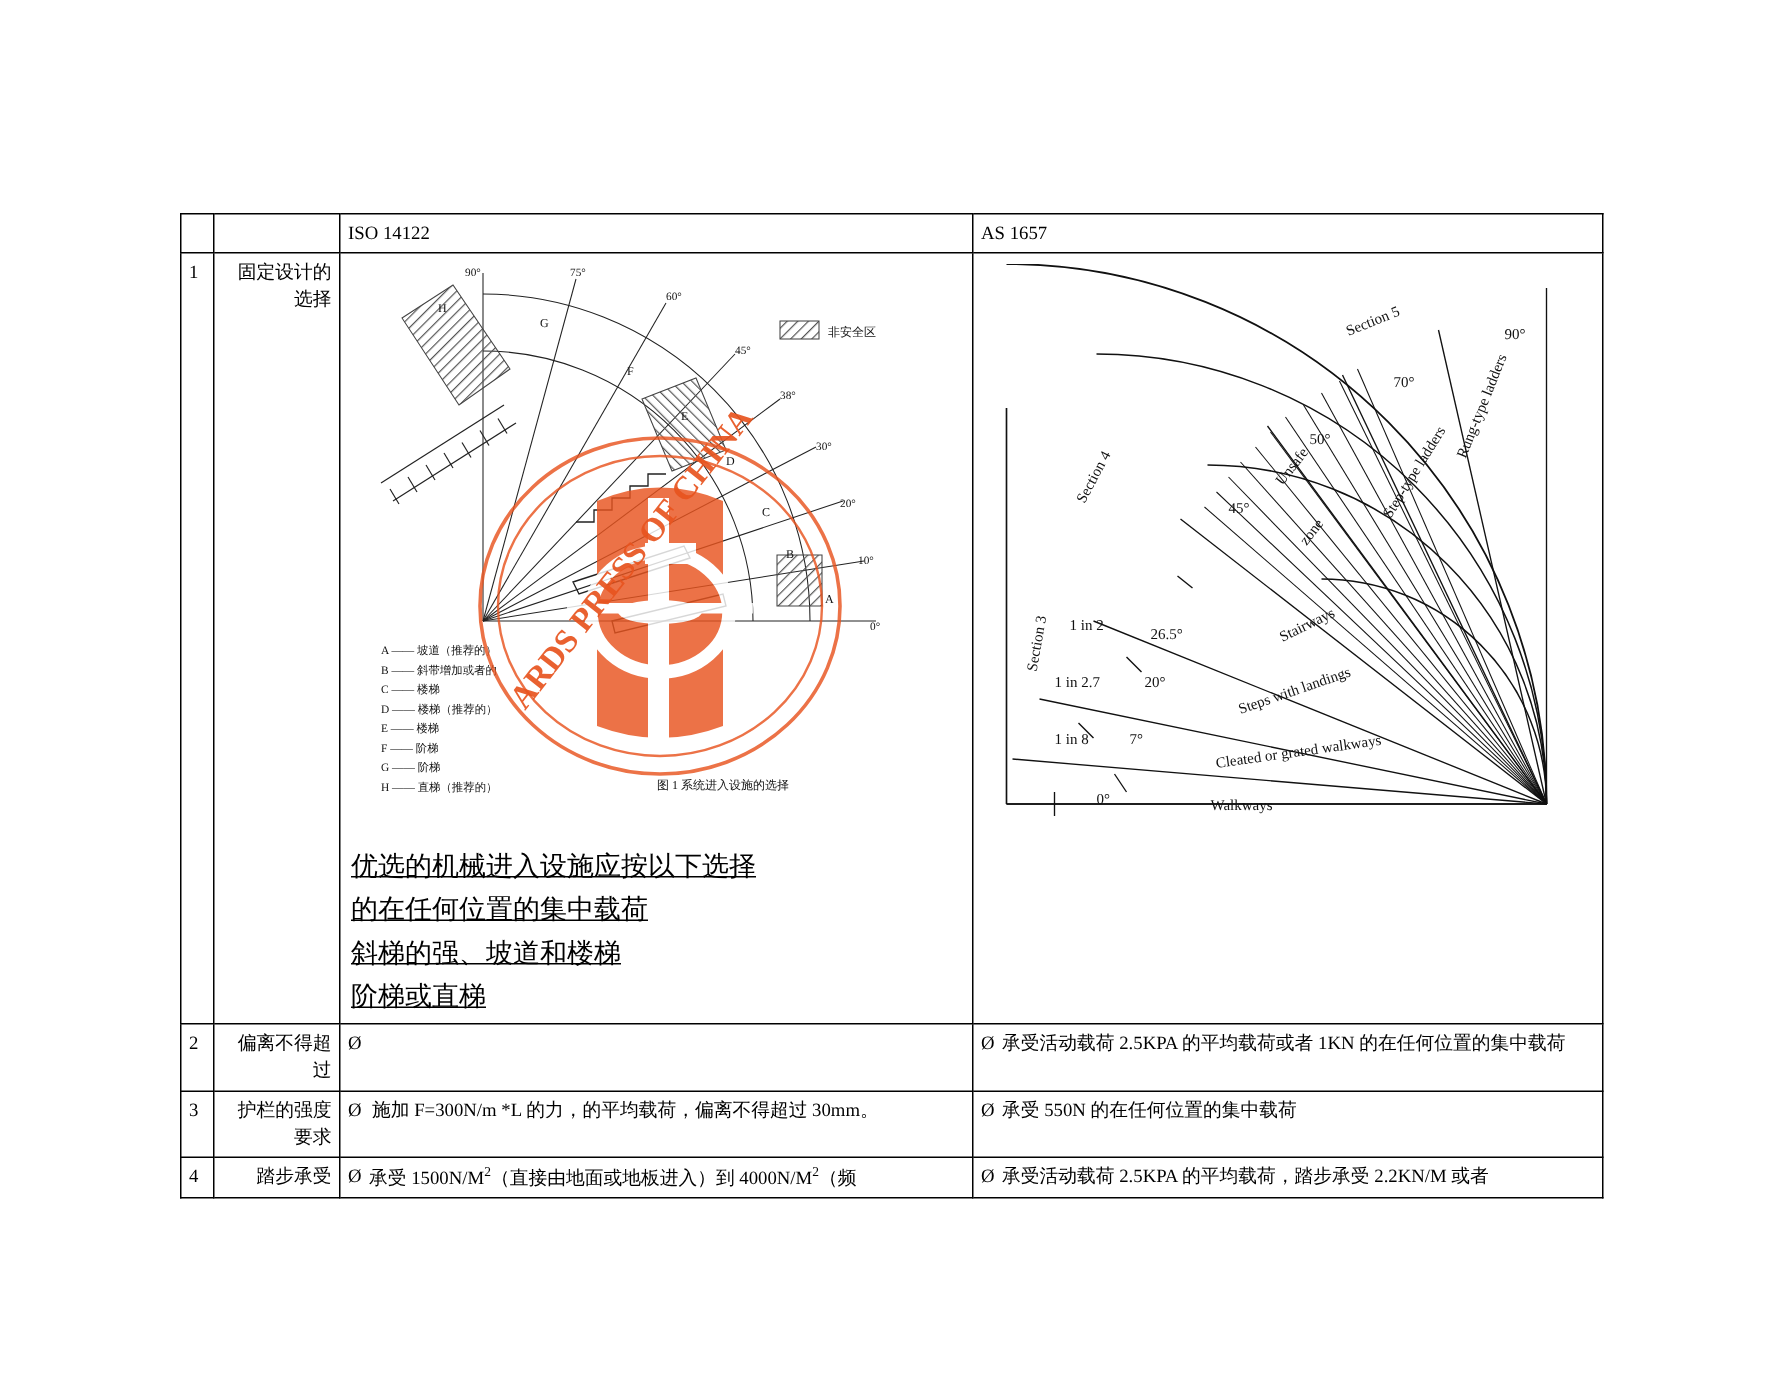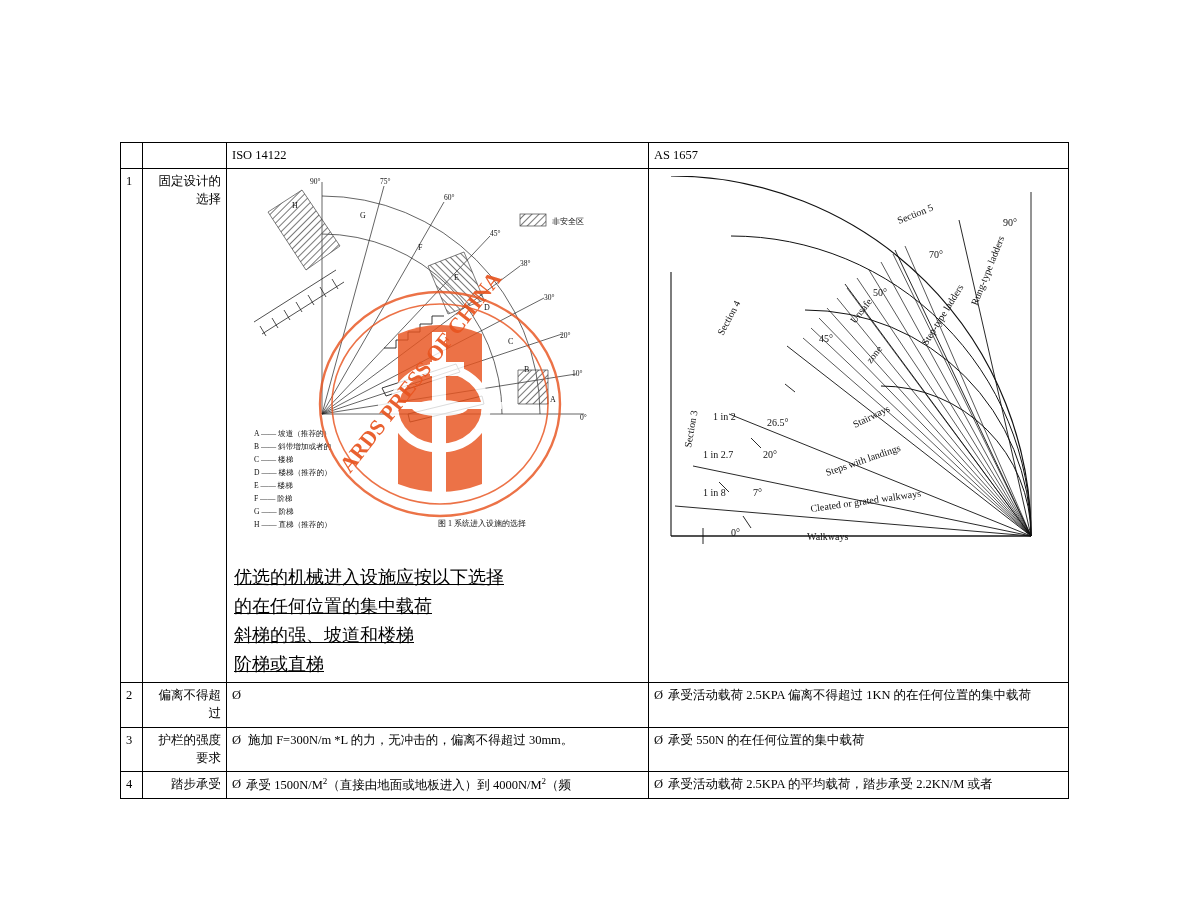--- a/index.html
+++ b/index.html
@@ -293,32 +293,32 @@
         <td class="topic-cell">偏离不得超过</td>
         <td>
           <div class="cellrow">
             <span class="bullet">Ø</span>
             <span class="txt"></span>
           </div>
         </td>
         <td>
           <div class="cellrow">
             <span class="bullet">Ø</span>
-            <span class="txt">承受活动载荷 2.5KPA 偏离不得超过 1KN 的在任何位置的集中载荷</span>
+            <span class="txt">承受活动载荷 2.5KPA 的平均载荷或者 1KN 的在任何位置的集中载荷</span>
           </div>
         </td>
       </tr>
 
       <tr>
         <td class="num-cell">3</td>
         <td class="topic-cell">护栏的强度要求</td>
         <td>
           <div class="cellrow">
             <span class="bullet">Ø</span>
-            <span class="txt pad-left">施加 F=300N/m *L 的力，无冲击的，偏离不得超过 30mm。</span>
+            <span class="txt pad-left">施加 F=300N/m *L 的力，的平均载荷，偏离不得超过 30mm。</span>
           </div>
         </td>
         <td>
           <div class="cellrow">
             <span class="bullet">Ø</span>
             <span class="txt">承受 550N 的在任何位置的集中载荷</span>
           </div>
         </td>
       </tr>
 

